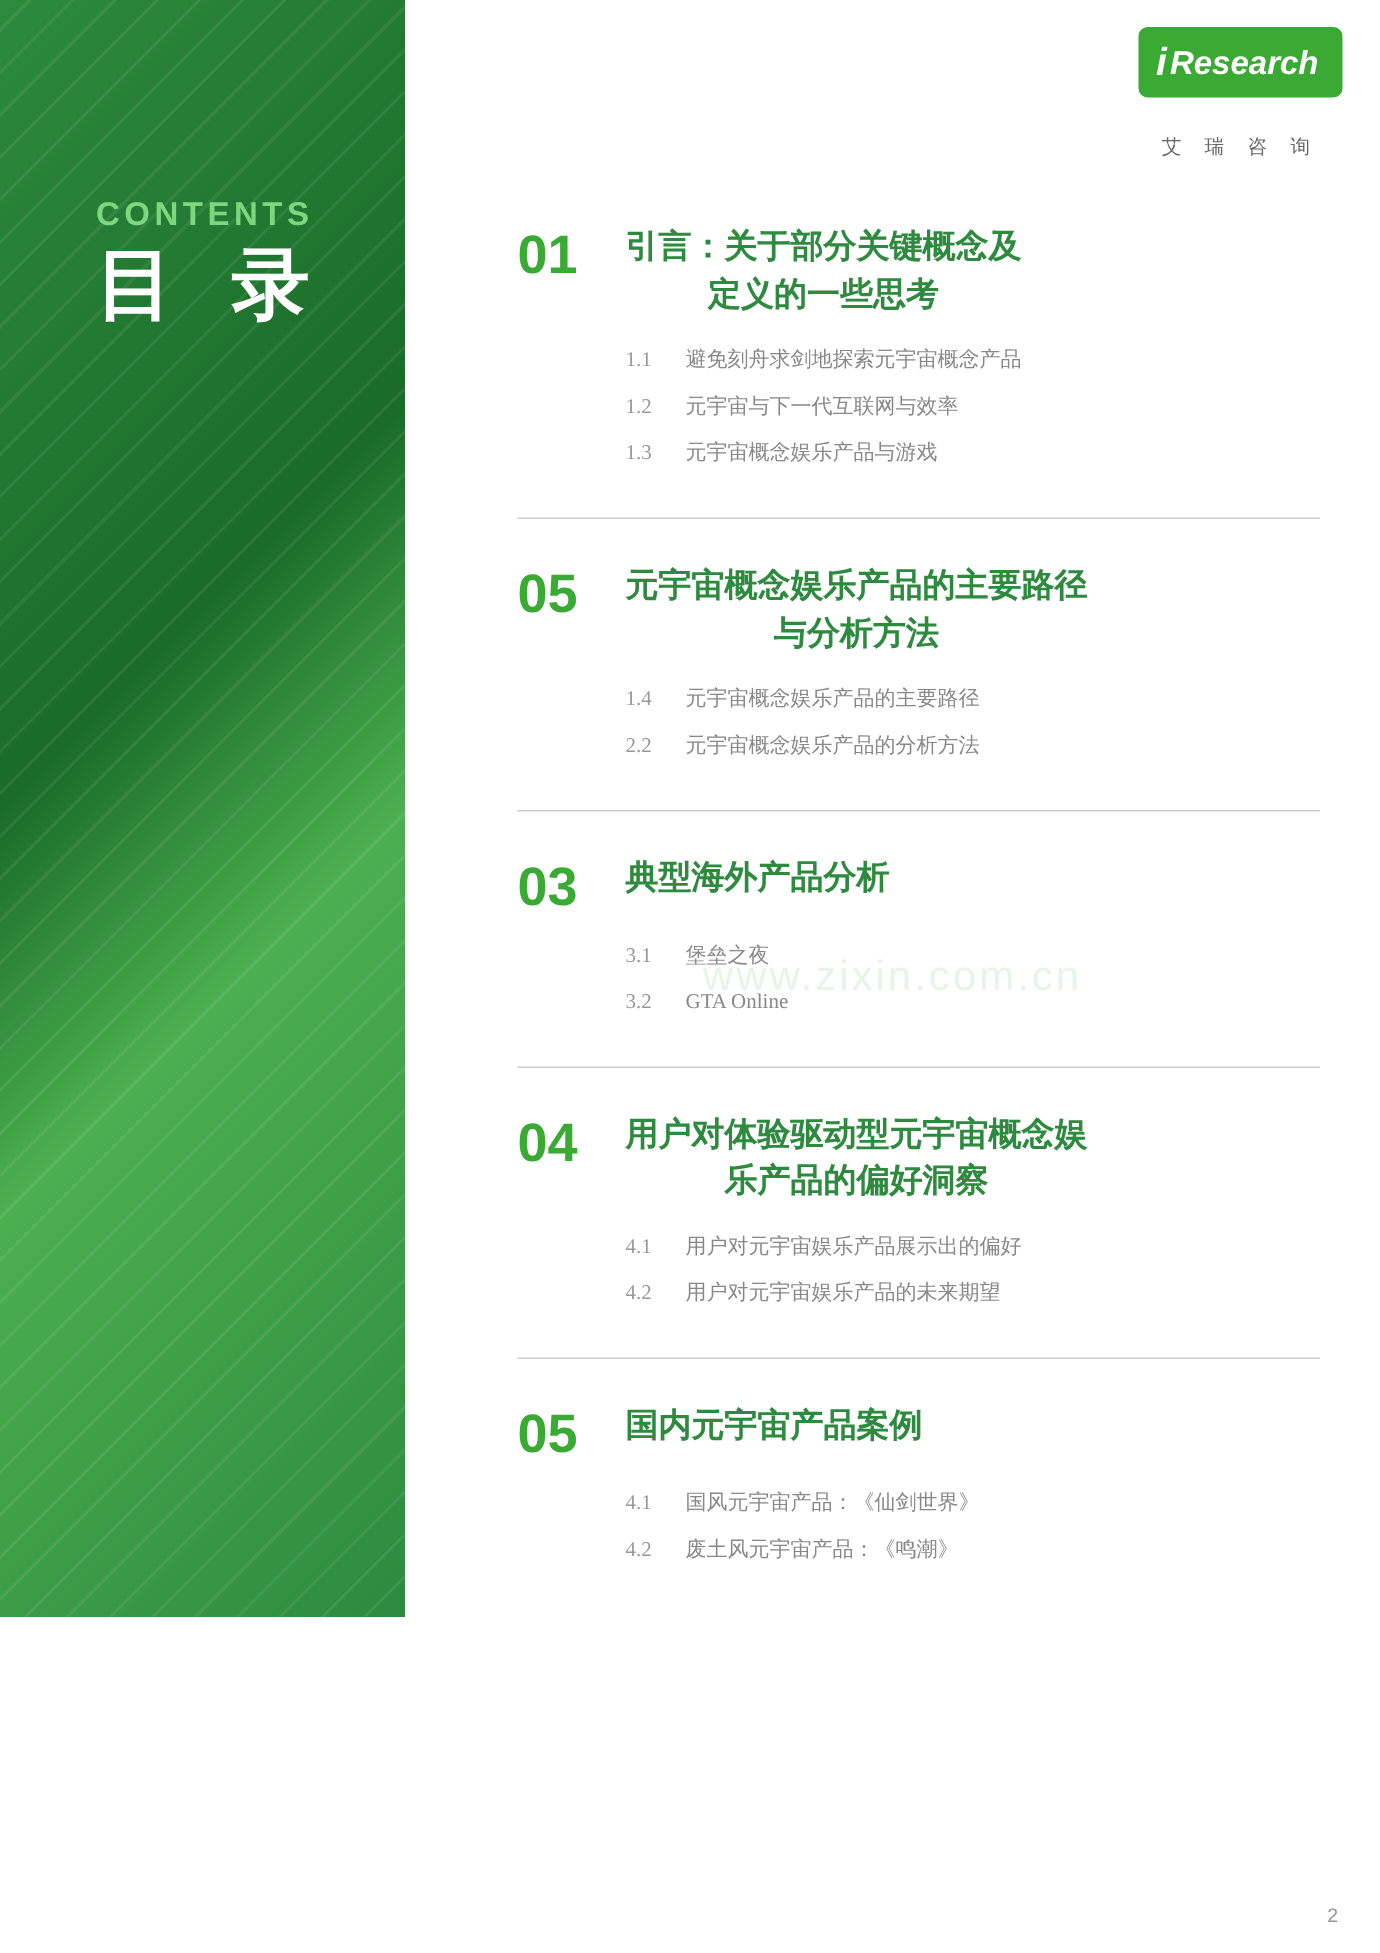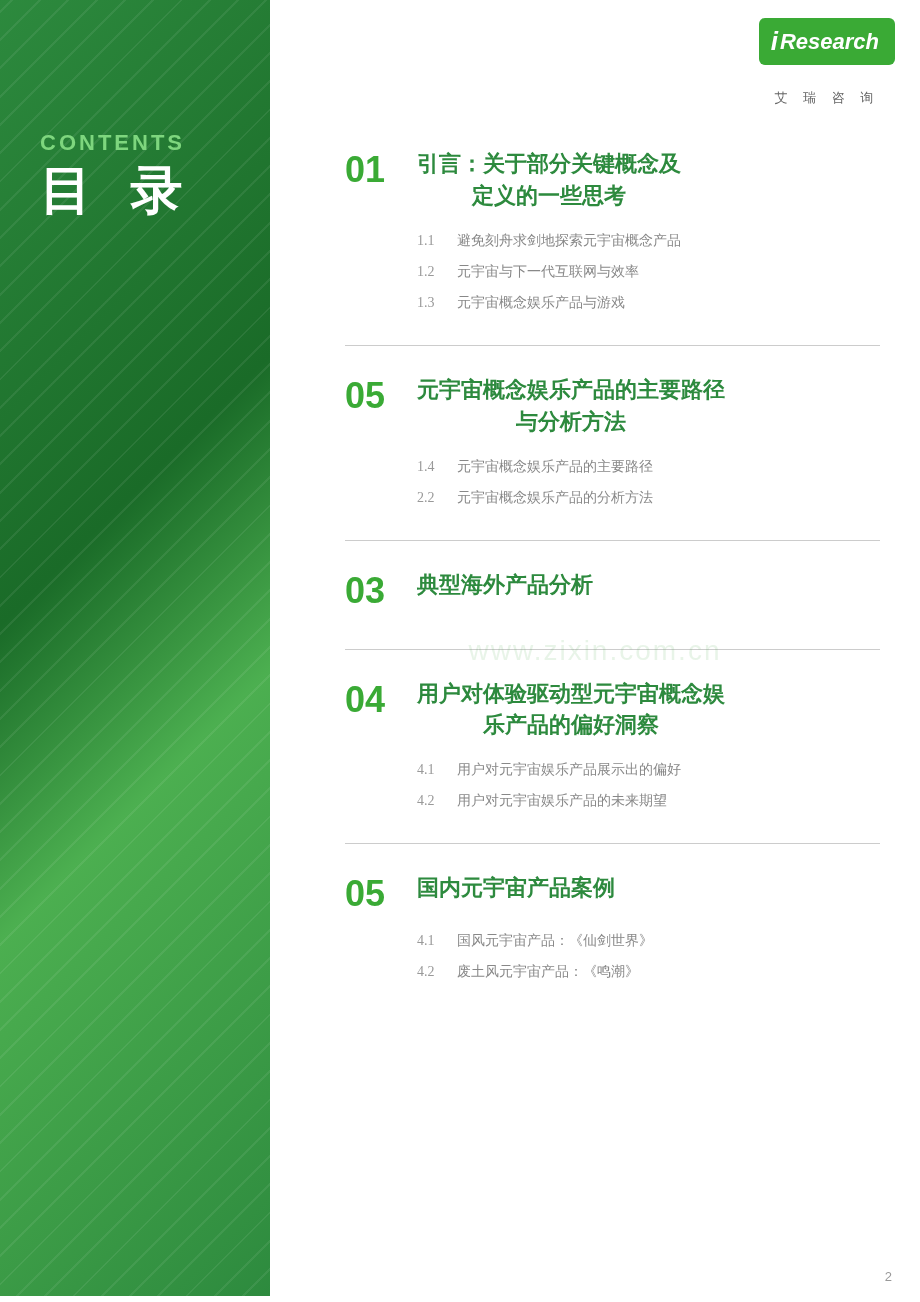--- a/index.html
+++ b/index.html
@@ -12,23 +12,24 @@
       overflow: hidden;
       position: relative;
     }
 
     
     .sidebar {
       position: absolute;
       left: 0;
       top: 0;
       width: 270px;
-      height: 1296px;
+      height: 1078px;
       background: linear-gradient(135deg, #2d8a3e 0%, #1a6b28 40%, #4caf50 60%, #2d8a3e 100%);
       overflow: hidden;
+      padding-left: 24px;
     }
 
     .sidebar::before {
       content: '';
       position: absolute;
       top: 0; left: 0; right: 0; bottom: 0;
       background: repeating-linear-gradient(
         -45deg,
         transparent,
         transparent 18px,
@@ -254,20 +255,30 @@
           <span class="sub-title">元宇宙概念娱乐产品的分析方法</span>
         </div>
       </div>
     </div>
 
     <div class="toc-section">
       <div class="section-header">
         <span class="section-number">03</span>
         <span class="section-title">典型海外产品分析</span>
       </div>
+      <div class="sub-items">
+        <div class="sub-item">
+          <span class="sub-number">3.1</span>
+          <span class="sub-title">堡垒之夜</span>
+        </div>
+        <div class="sub-item">
+          <span class="sub-number">3.2</span>
+          <span class="sub-title">GTA Online</span>
+        </div>
+      </div>
     </div>
 
     <div class="toc-section">
       <div class="section-header">
         <span class="section-number">04</span>
         <span class="section-title">用户对体验驱动型元宇宙概念娱<br>乐产品的偏好洞察</span>
       </div>
       <div class="sub-items">
         <div class="sub-item">
           <span class="sub-number">4.1</span>

